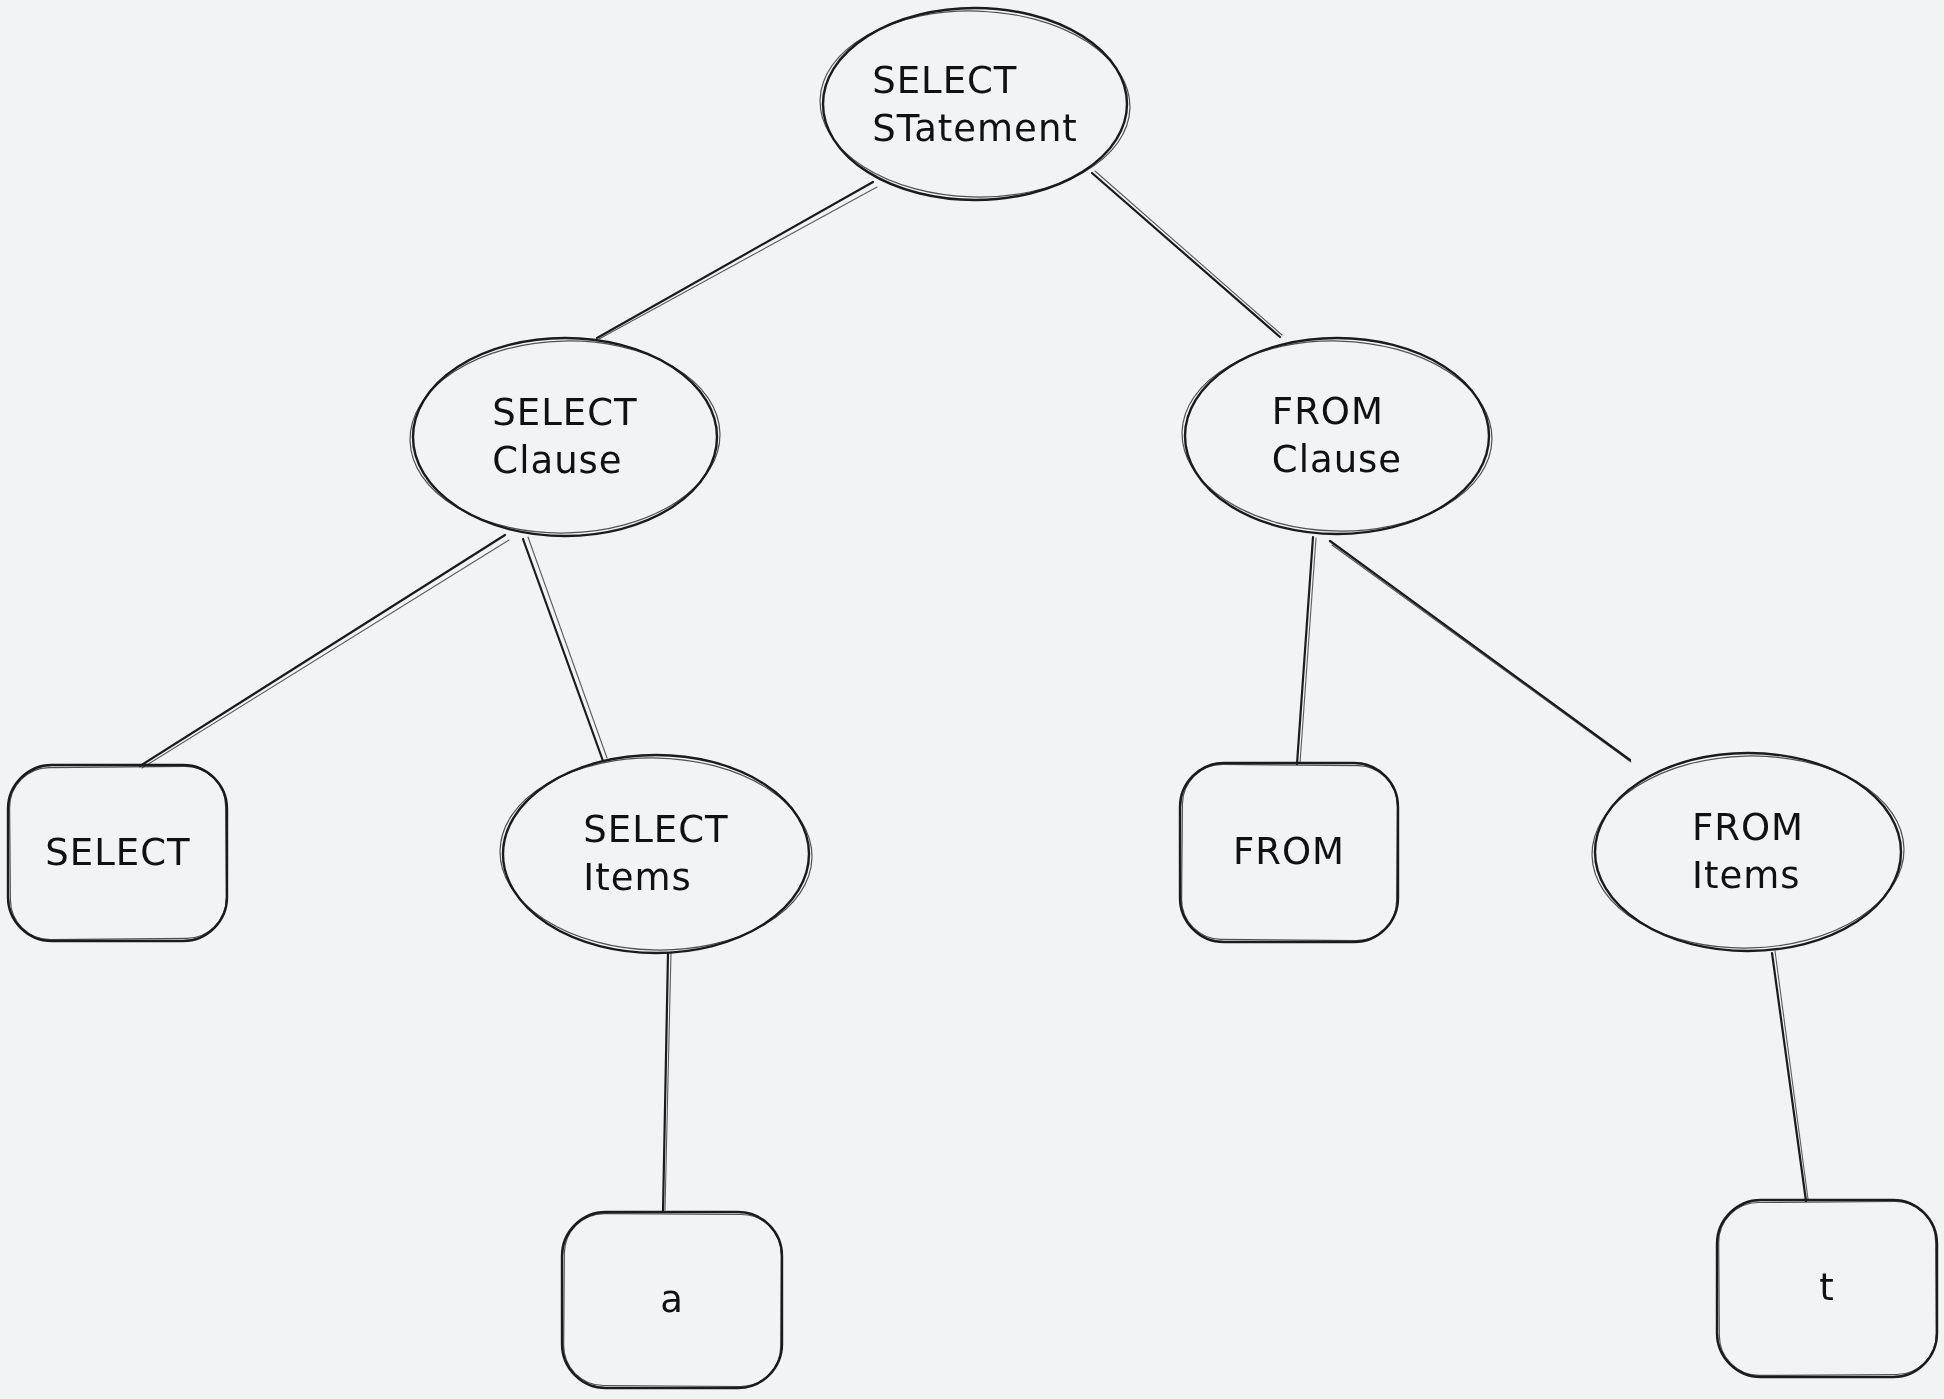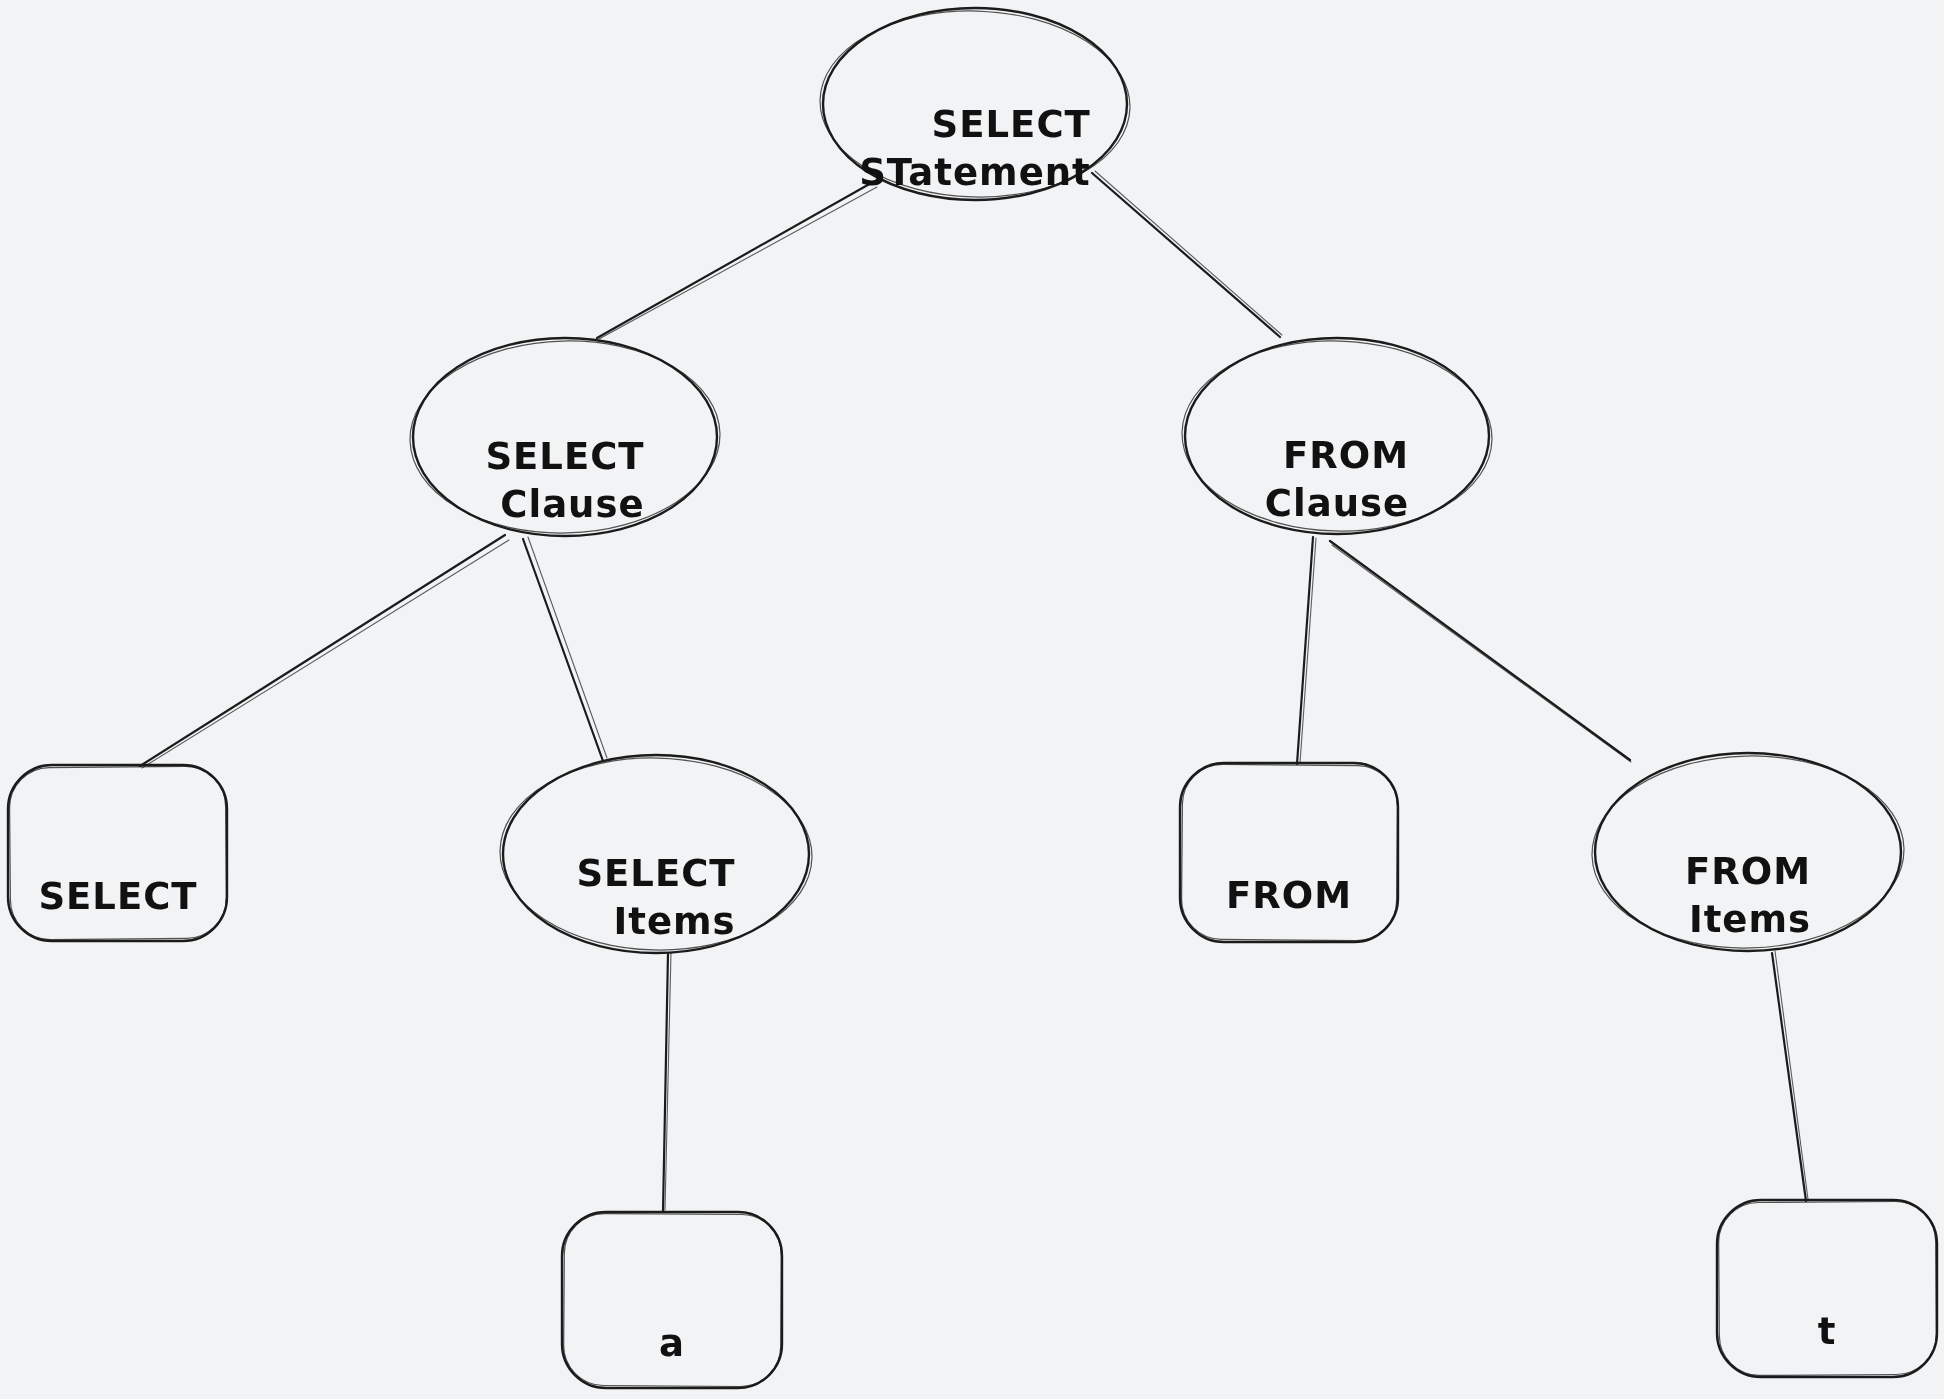--- a/index.html
+++ b/index.html
@@ -48,27 +48,26 @@
     stroke:var(--stroke);
     stroke-width:1.1;
     opacity:.7;
     stroke-linecap:round;
   }
   .label{
     position:absolute;
     transform:translate(-50%,-50%);
     color:var(--text);
     font-size:37px;
-    font-weight:700;
+    font-weight:400;
     letter-spacing:1px;
     line-height:1.3;
-    text-align:right;
+    text-align:left;
     white-space:pre-line;
     user-select:none;
-    margin-top:44px;
   }
 </style>
 </head>
 <body>
 
 <div class="canvas">
 
   <svg class="scene" viewBox="0 0 1944 1399">
 
     <g>

